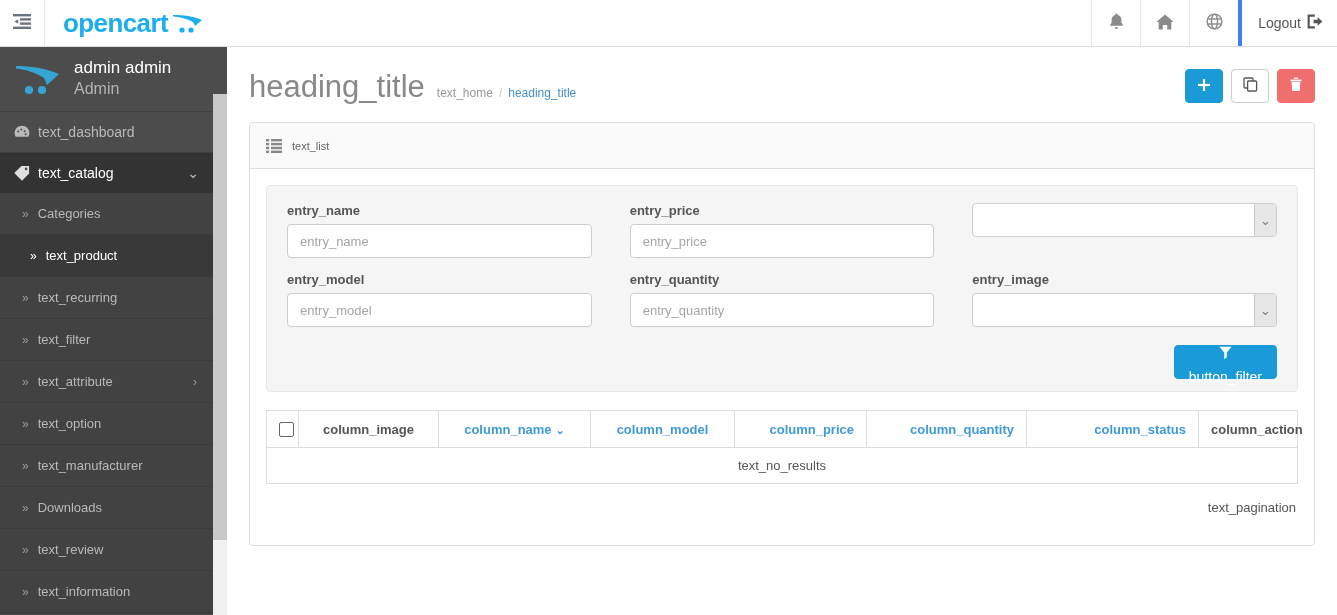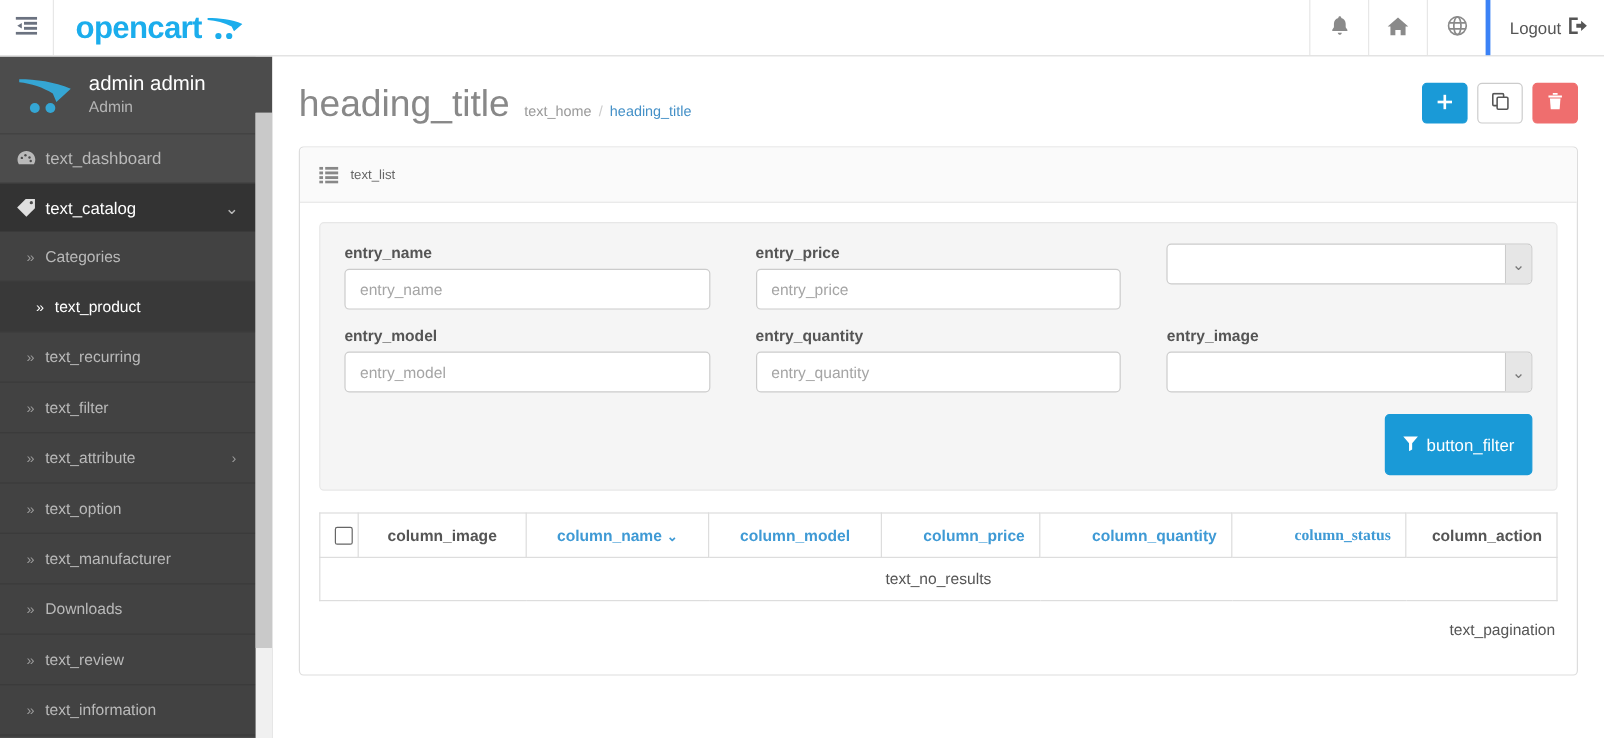--- a/index.html
+++ b/index.html
@@ -71,21 +71,21 @@
     background: #4c4c4c;
     border-bottom: 1px solid #414141;
   }
   .profile-avatar {
     width: 56px; height: 40px;
     display: flex; align-items: center; justify-content: center;
     flex: 0 0 56px;
   }
   .profile-meta { padding-left: 6px; }
   .profile-name { color: #ffffff; font-size: 17px; line-height: 1.15; }
-  .profile-role { color: #b4b4b4; font-size: 13px; line-height: 1.4; }
+  .profile-role { color: #b4b4b4; font-size: 16px; line-height: 1.4; }
 
   .menu { list-style: none; margin: 0; padding: 0; }
   .menu > li { border-bottom: 1px solid #3f3f3f; }
   .menu-link {
     display: flex; align-items: center;
     height: 40px; padding: 0 14px;
     color: #b9b9b9; font-size: 14px;
     cursor: pointer;
     position: relative;
   }
@@ -210,24 +210,24 @@
     background: #e6e6e6;
     border-left: 1px solid #cccccc;
     border-radius: 0 3px 3px 0;
     display: flex; align-items: center; justify-content: center;
     color: #777777;
     pointer-events: none;
   }
   .filter-actions { display: flex; justify-content: flex-end; padding-top: 4px; }
   .btn-filter {
     display: inline-flex; align-items: center; gap: 7px;
-    height: 51px; padding: 0 14px;
+    height: 34px; padding: 0 14px;
     background: #1a9ad7; color: #ffffff;
     border: 1px solid #1a9ad7; border-radius: 4px;
-    font-size: 14px; cursor: pointer;
+    font-size: 14px; cursor: pointer; flex-direction: column;
   }
 
   
   .table-wrap { margin-top: 18px; }
   table.data {
     width: 100%;
     border-collapse: collapse;
     border: 1px solid #dddddd;
     table-layout: fixed;
   }
@@ -237,21 +237,21 @@
     font-size: 13px;
     vertical-align: middle;
   }
   table.data th { font-weight: bold; }
   th.col-check { width: 32px; text-align: center; padding: 10px 8px; }
   th.col-image { width: 140px; text-align: center; color: #555555; }
   th.col-name { width: 152px; text-align: center; }
   th.col-model { width: 144px; text-align: center; }
   th.col-price { width: 132px; text-align: right; }
   th.col-quantity { width: 160px; text-align: right; }
-  th.col-status { width: 145px; text-align: right; font-family: Liberation Serif, serif; }
+  th.col-status { width: 172px; text-align: right; }
   th.col-action { text-align: right; color: #555555; }
   th a.sortlink { color: #3f9ad5; text-decoration: none; cursor: pointer; }
   th a.sortlink .sort-caret { font-size: 11px; margin-left: 4px; }
   .chk {
     width: 15px; height: 15px;
     border: 1px solid #666666;
     background: #ffffff;
     display: inline-block;
     border-radius: 2px;
     cursor: pointer;

